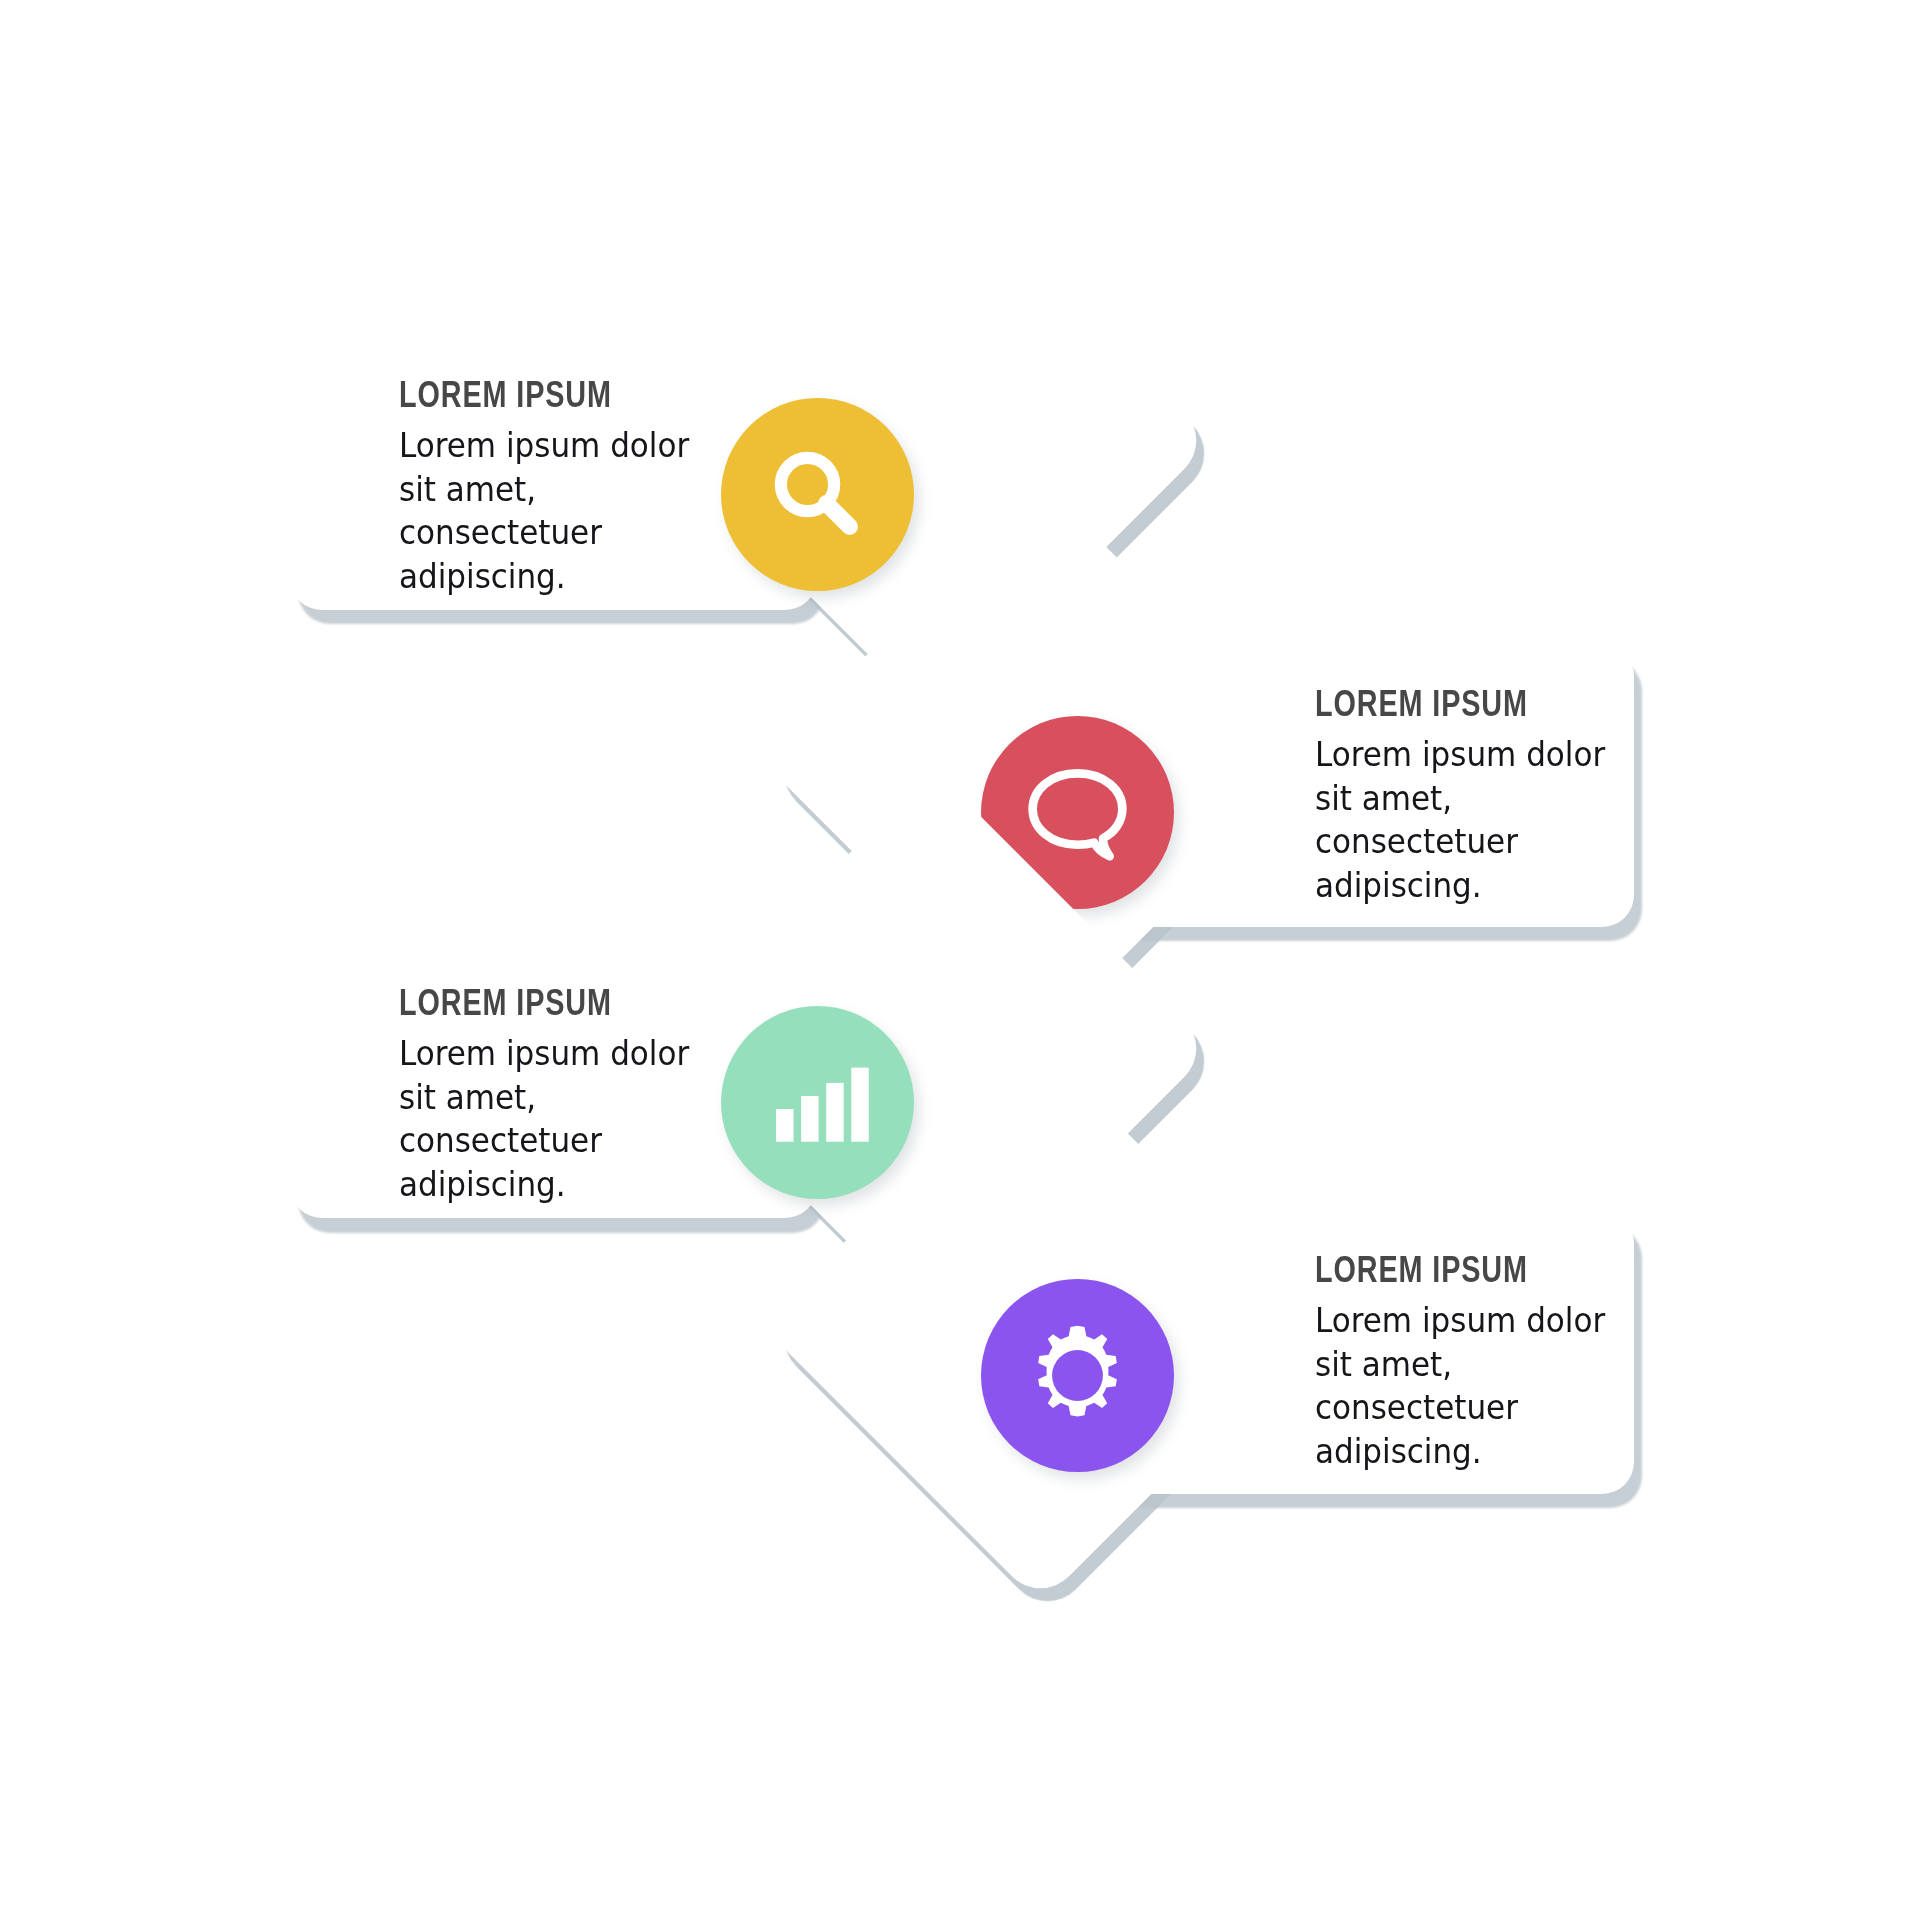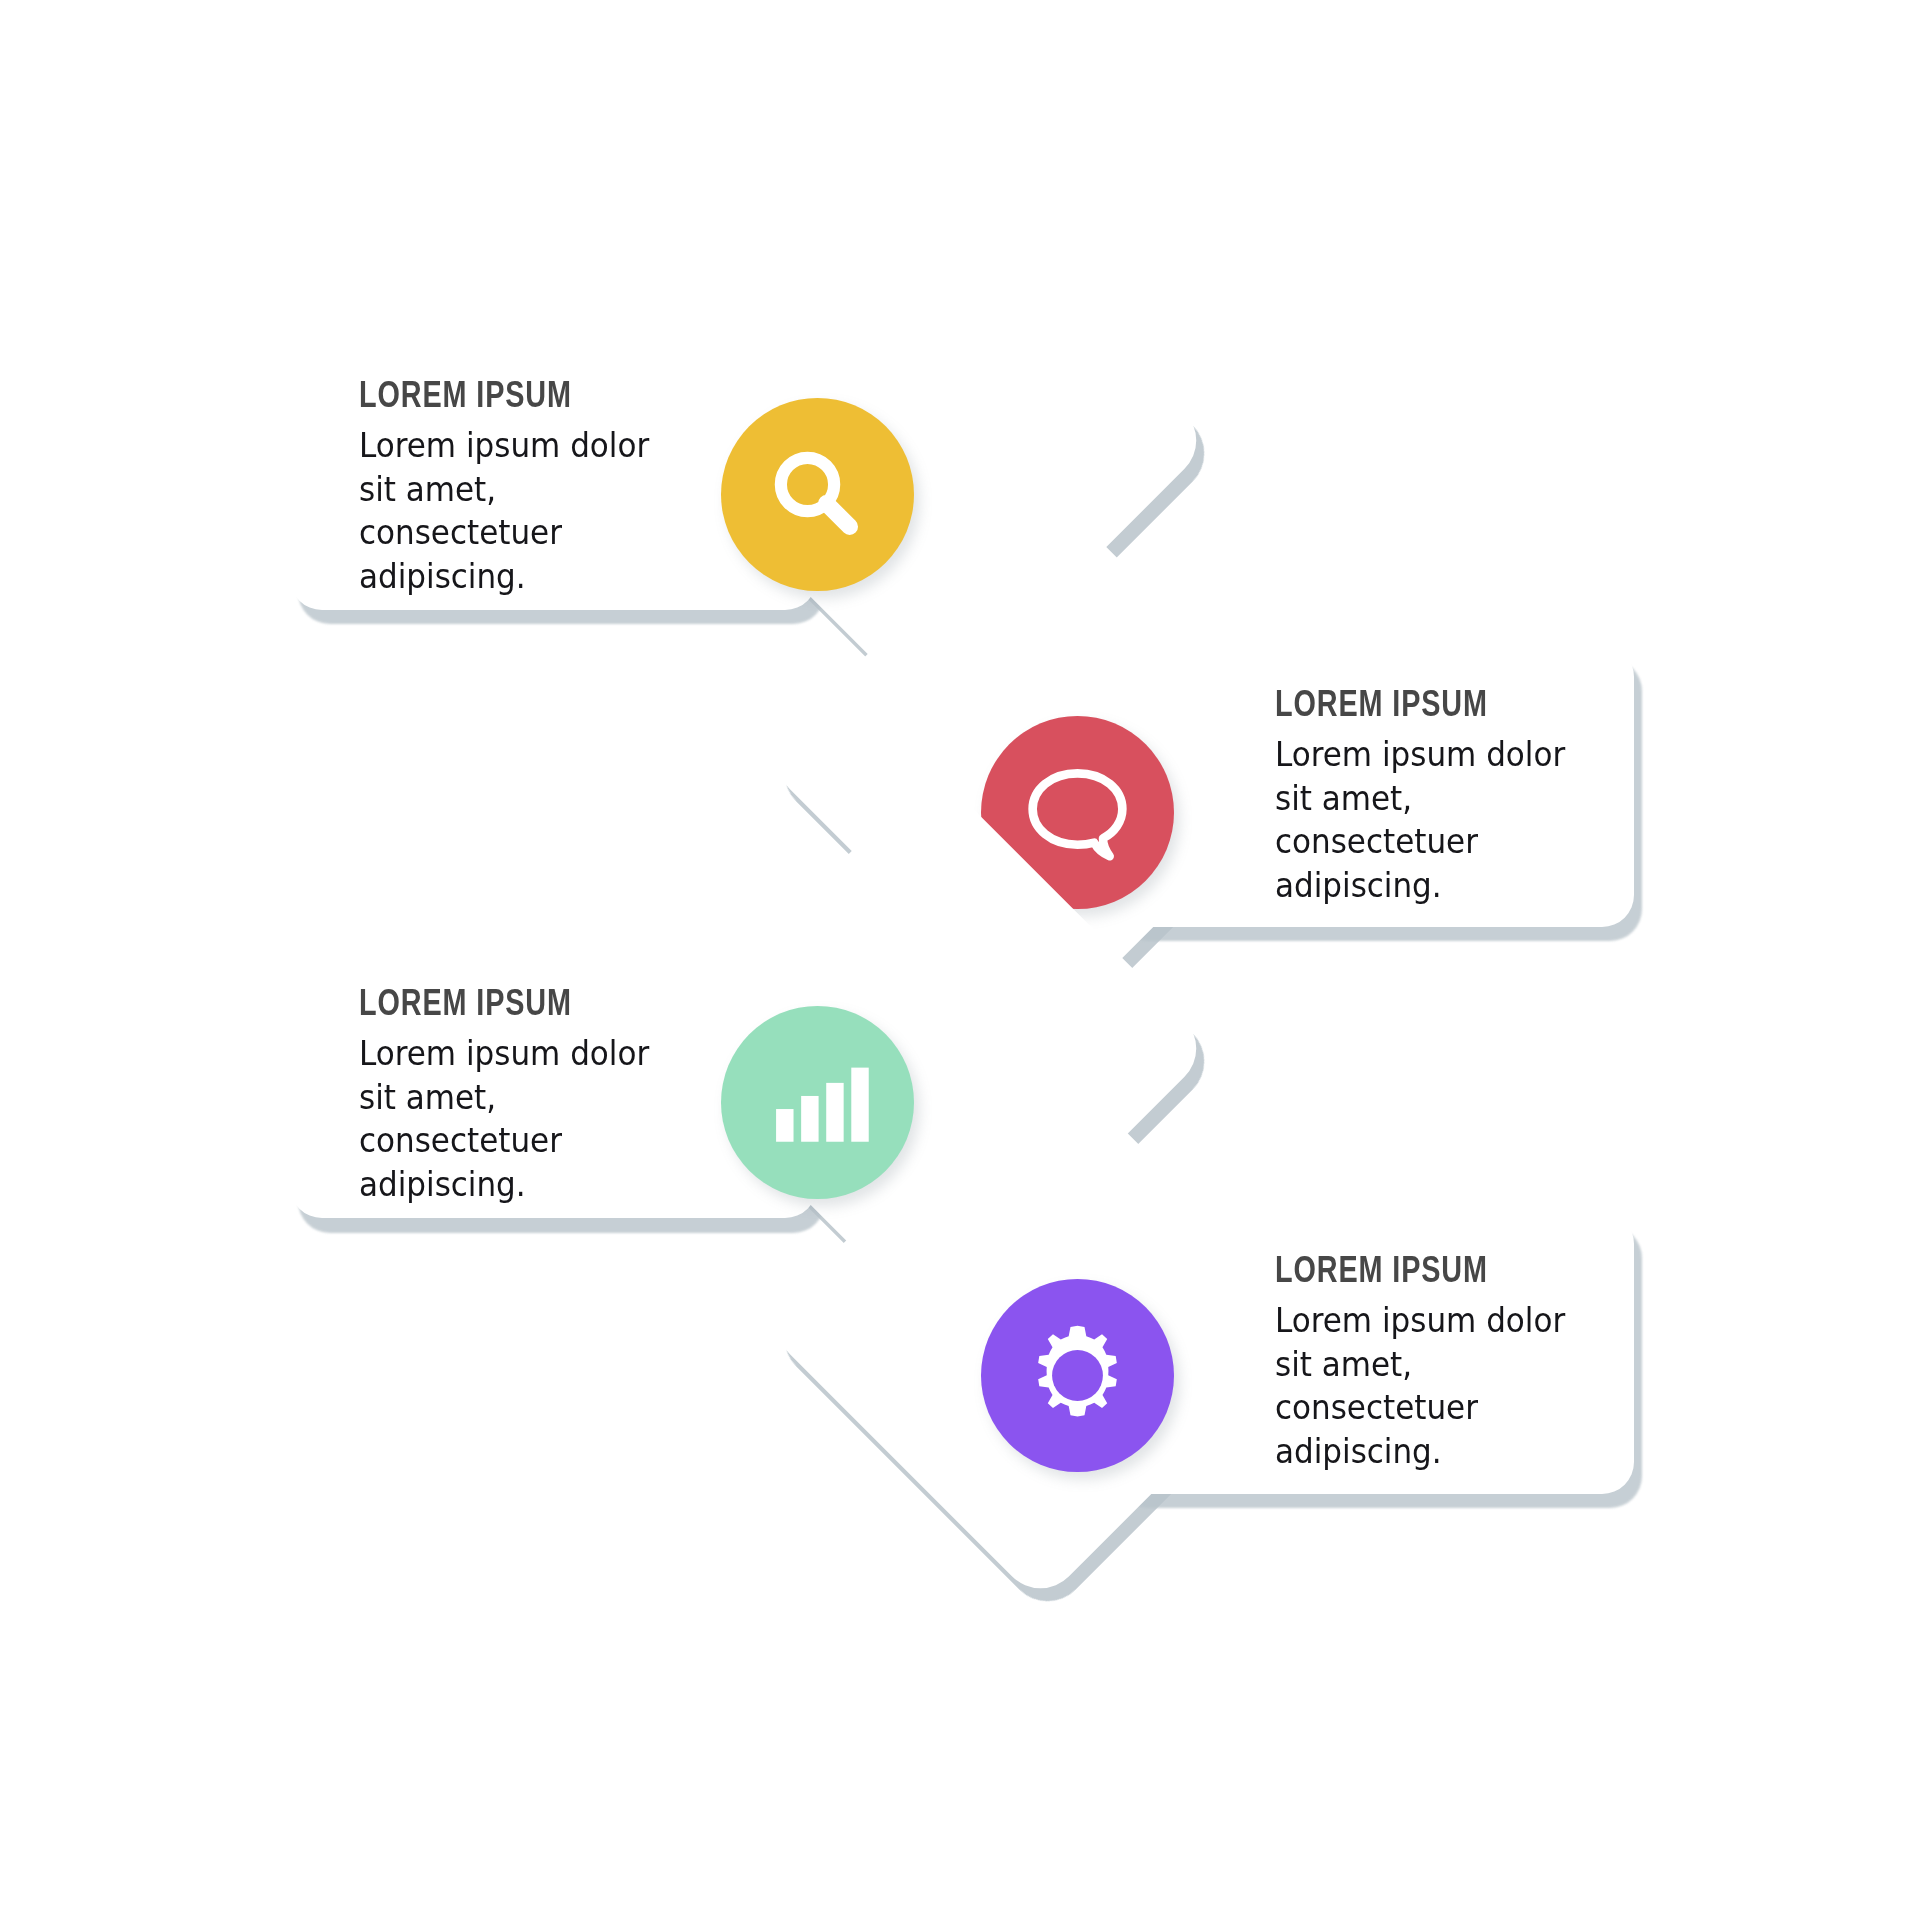--- a/index.html
+++ b/index.html
@@ -60,20 +60,21 @@
     background: #b9c4cb;
     border-radius: 32px;
     opacity: .8;
     filter: blur(0.9px);
   }
 
   
   .txt {
     position: absolute;
     width: 311px;
+    margin-left: 40px;
   }
   .txt .title {
     font-family: "Liberation Sans Narrow", "Liberation Sans", sans-serif;
     font-weight: bold;
     font-size: 36px;
     letter-spacing: 1.1px;
     color: #474747;
     transform: scaleX(0.80);
     transform-origin: left center;
     white-space: nowrap;

